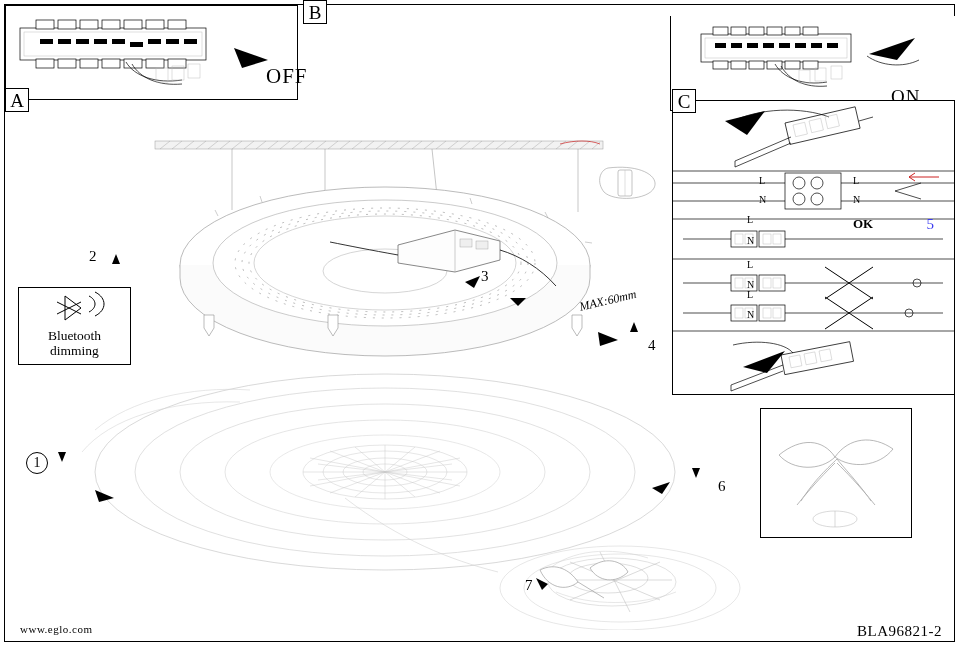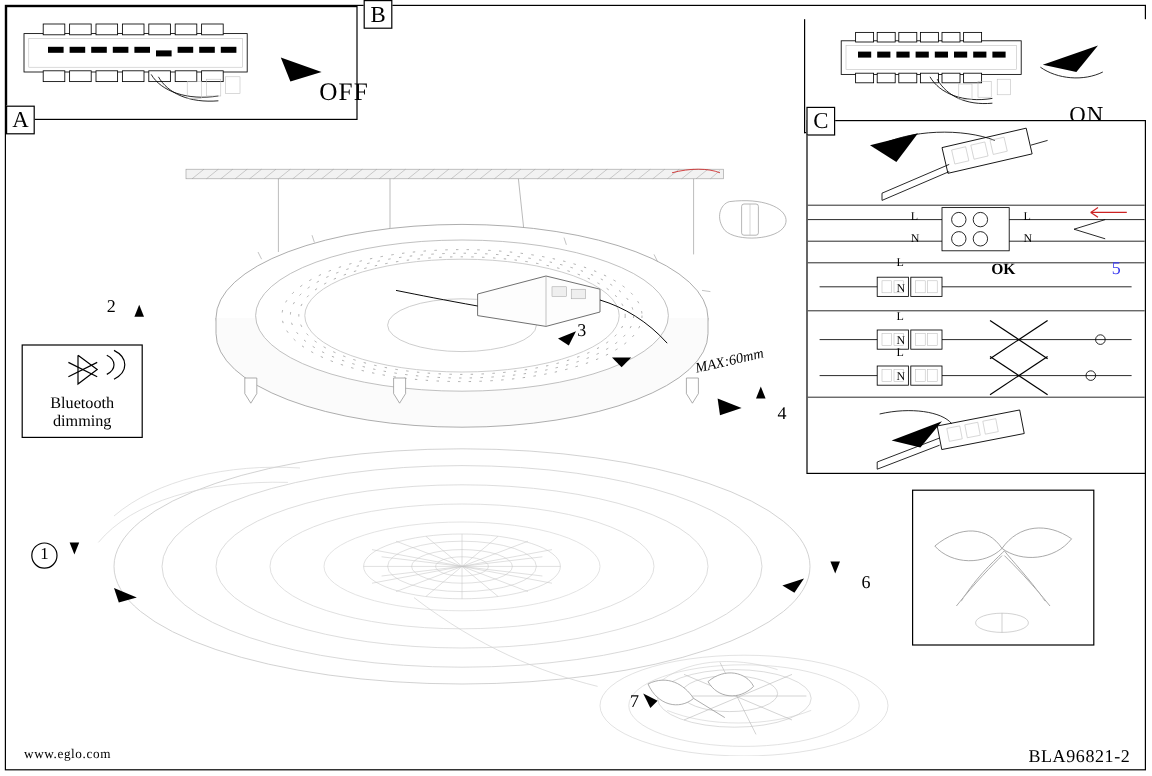--- a/index.html
+++ b/index.html
@@ -74,21 +74,21 @@
   .txt-on {
     position: absolute;
     font-size: 19px;
     font-family: "Liberation Serif", serif;
     letter-spacing: 1px;
   }
   .bt-box {
     position: absolute;
     left: 18px;
     top: 287px;
-    width: 101px;
+    width: 113px;
     height: 78px;
     border: 1px solid #000;
     background: #fff;
     box-sizing: border-box;
     text-align: center;
   }
   .bt-text {
     font-family: "Liberation Serif", serif;
     font-size: 13.5px;
     line-height: 15px;
@@ -556,21 +556,21 @@
       </g>
     </svg>
 
     <span class="wire-letter" style="left:86px; top:74px;">L</span>
     <span class="wire-letter" style="left:86px; top:93px;">N</span>
     <span class="wire-letter" style="left:180px; top:74px;">L</span>
     <span class="wire-letter" style="left:180px; top:93px;">N</span>
 
     <span class="wire-letter" style="left:74px; top:113px;">L</span>
     <span class="wire-letter" style="left:74px; top:134px;">N</span>
-    <span class="ok-label" style="left:153px; top:115px;">OK</span>
+    <span class="ok-label" style="left:180px; top:115px;">OK</span>
 
     <span class="wire-letter" style="left:74px; top:158px;">L</span>
     <span class="wire-letter" style="left:74px; top:178px;">N</span>
 
     <span class="wire-letter" style="left:74px; top:188px;">L</span>
     <span class="wire-letter" style="left:74px; top:208px;">N</span>
 
     <span class="num-5">5</span>
   </div>
   <div class="corner-letter" style="left:672px; top:89px;">C</div>

